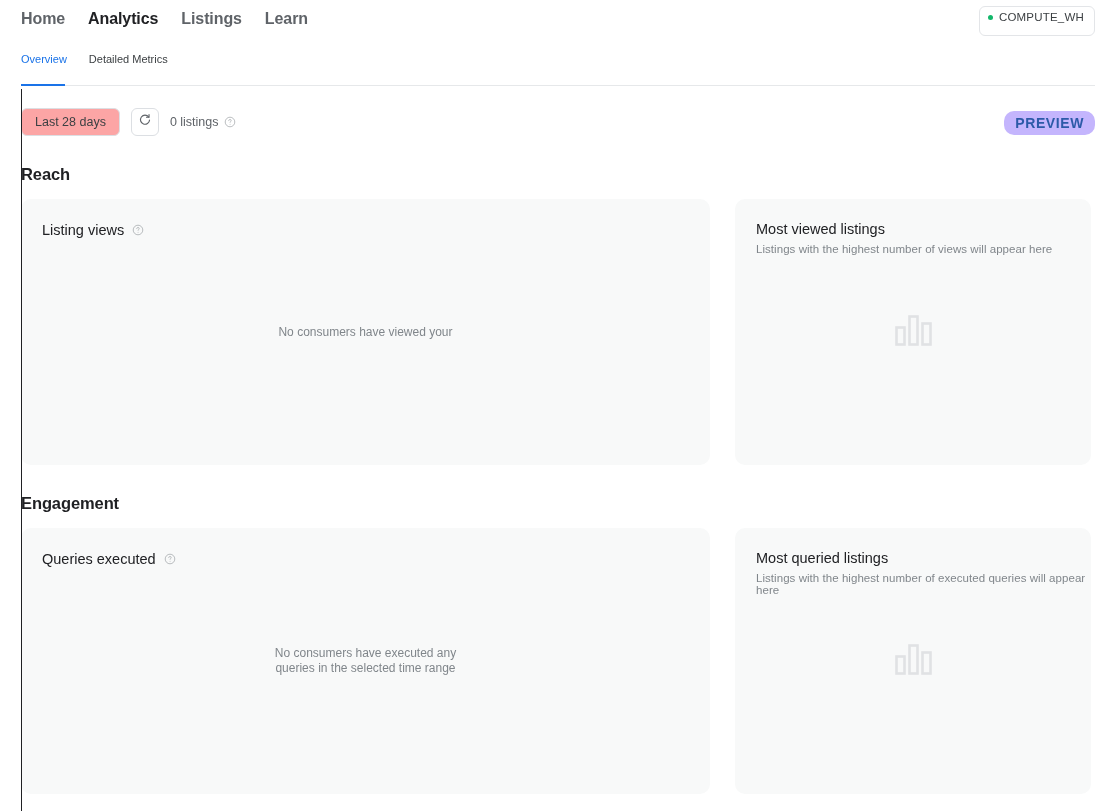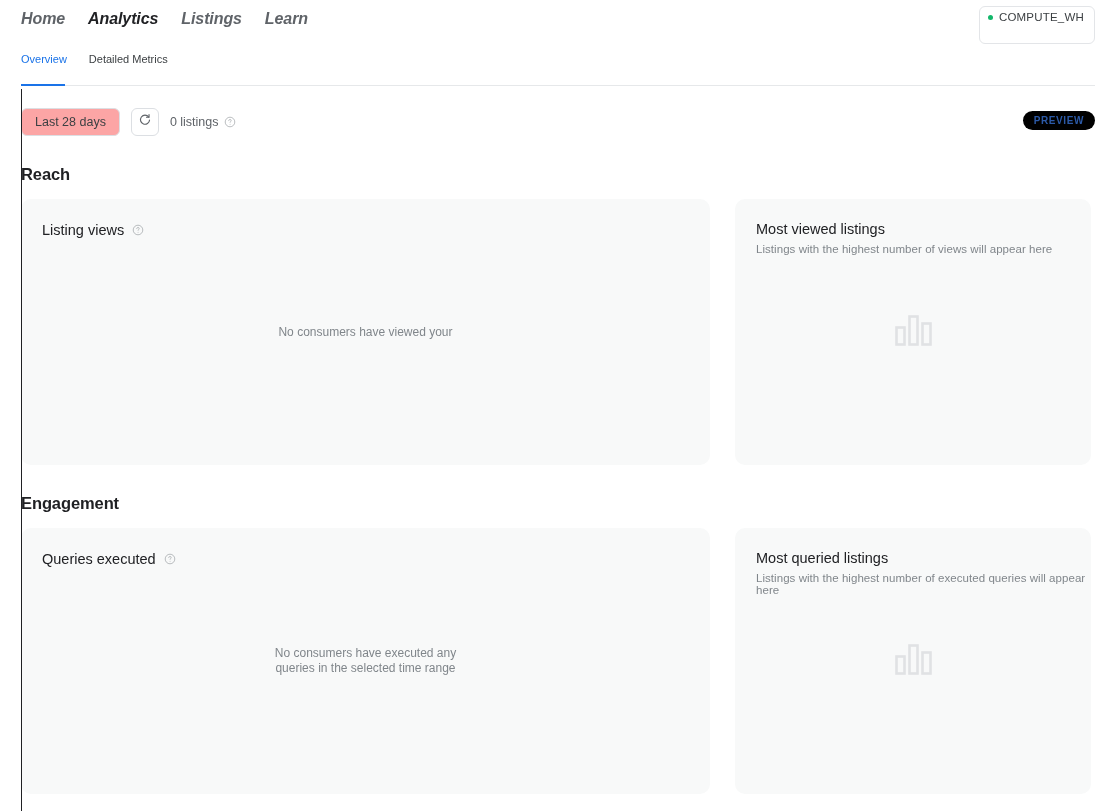--- a/index.html
+++ b/index.html
@@ -13,42 +13,42 @@
   }
 
   
   .topnav {
     position: relative;
     height: 38px;
     display: flex;
     align-items: center;
     padding: 0 12px 0 21px;
   }
-  .nav-links { display: flex; align-items: center; gap: 23px; font-style: italic; }
+  .nav-links { display: flex; align-items: center; gap: 23px; }
   .nav-link {
     font-size: 16px;
     font-weight: bold;
     color: #5f6368;
     letter-spacing: -0.1px;
     cursor: pointer;
     white-space: nowrap;
   }
   .nav-link.active { color: #202124; }
 
   .warehouse-badge {
     position: absolute;
     right: 21px;
     top: 6px;
     display: flex;
     align-items: center;
     gap: 6px;
     border: 1px solid #e3e5e8;
     border-radius: 6px;
     background: #ffffff;
-    padding: 4px 10px 20px 8px;
+    padding: 4px 10px 12px 8px;
     font-size: 11.5px;
     color: #3c4043;
     letter-spacing: 0.2px;
     cursor: pointer;
   }
   .status-dot {
     width: 5px; height: 5px;
     border-radius: 50%;
     background: #12b76a;
     flex: 0 0 auto;
@@ -134,23 +134,23 @@
     align-items: center;
     gap: 5px;
     font-size: 12.5px;
     color: #5f6368;
     white-space: nowrap;
   }
   .preview-badge {
     position: absolute;
     right: 21px;
     top: 3px;
-    background: #000000;
+    background: #c4b5fd;
     color: #2c5aa8;
-    font-size: 10px;
+    font-size: 14px;
     font-weight: bold;
     letter-spacing: 0.6px;
     padding: 4px 11px;
     border-radius: 10px;
   }
 
   
   .section-title {
     padding: 0 21px;
     font-size: 16.5px;

